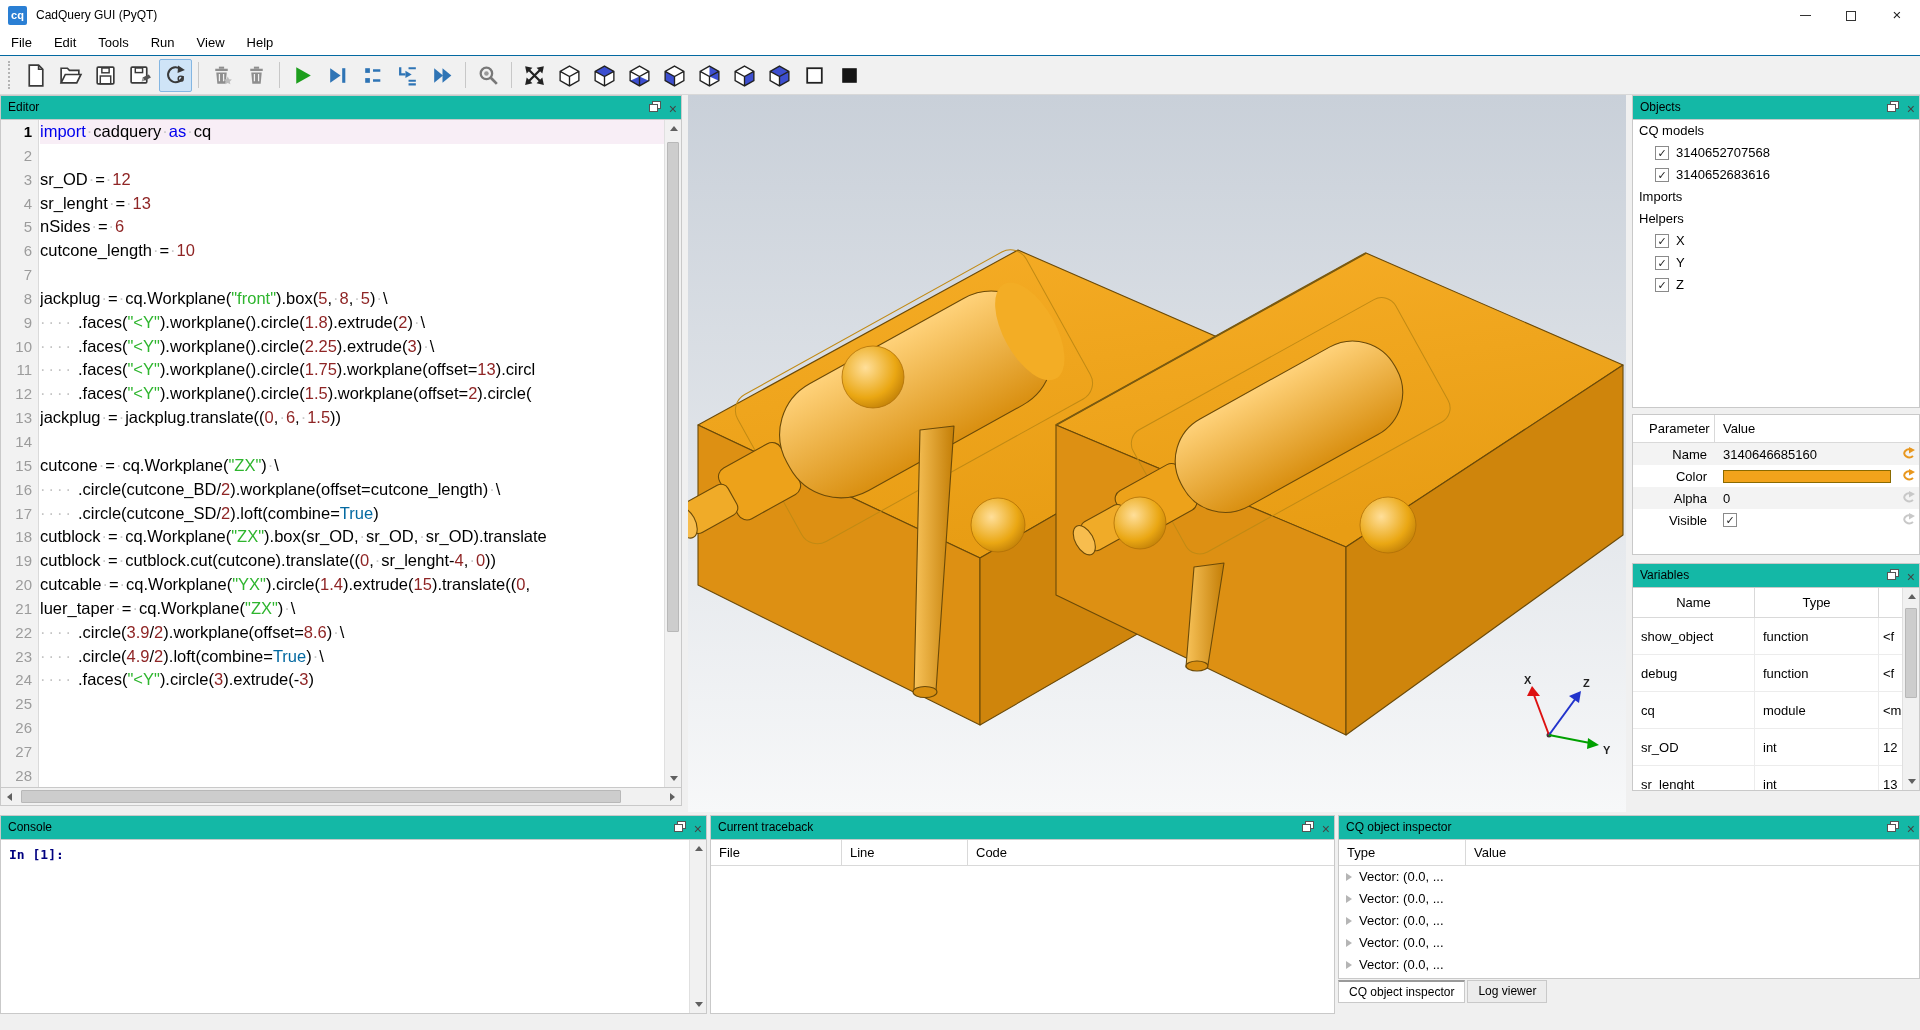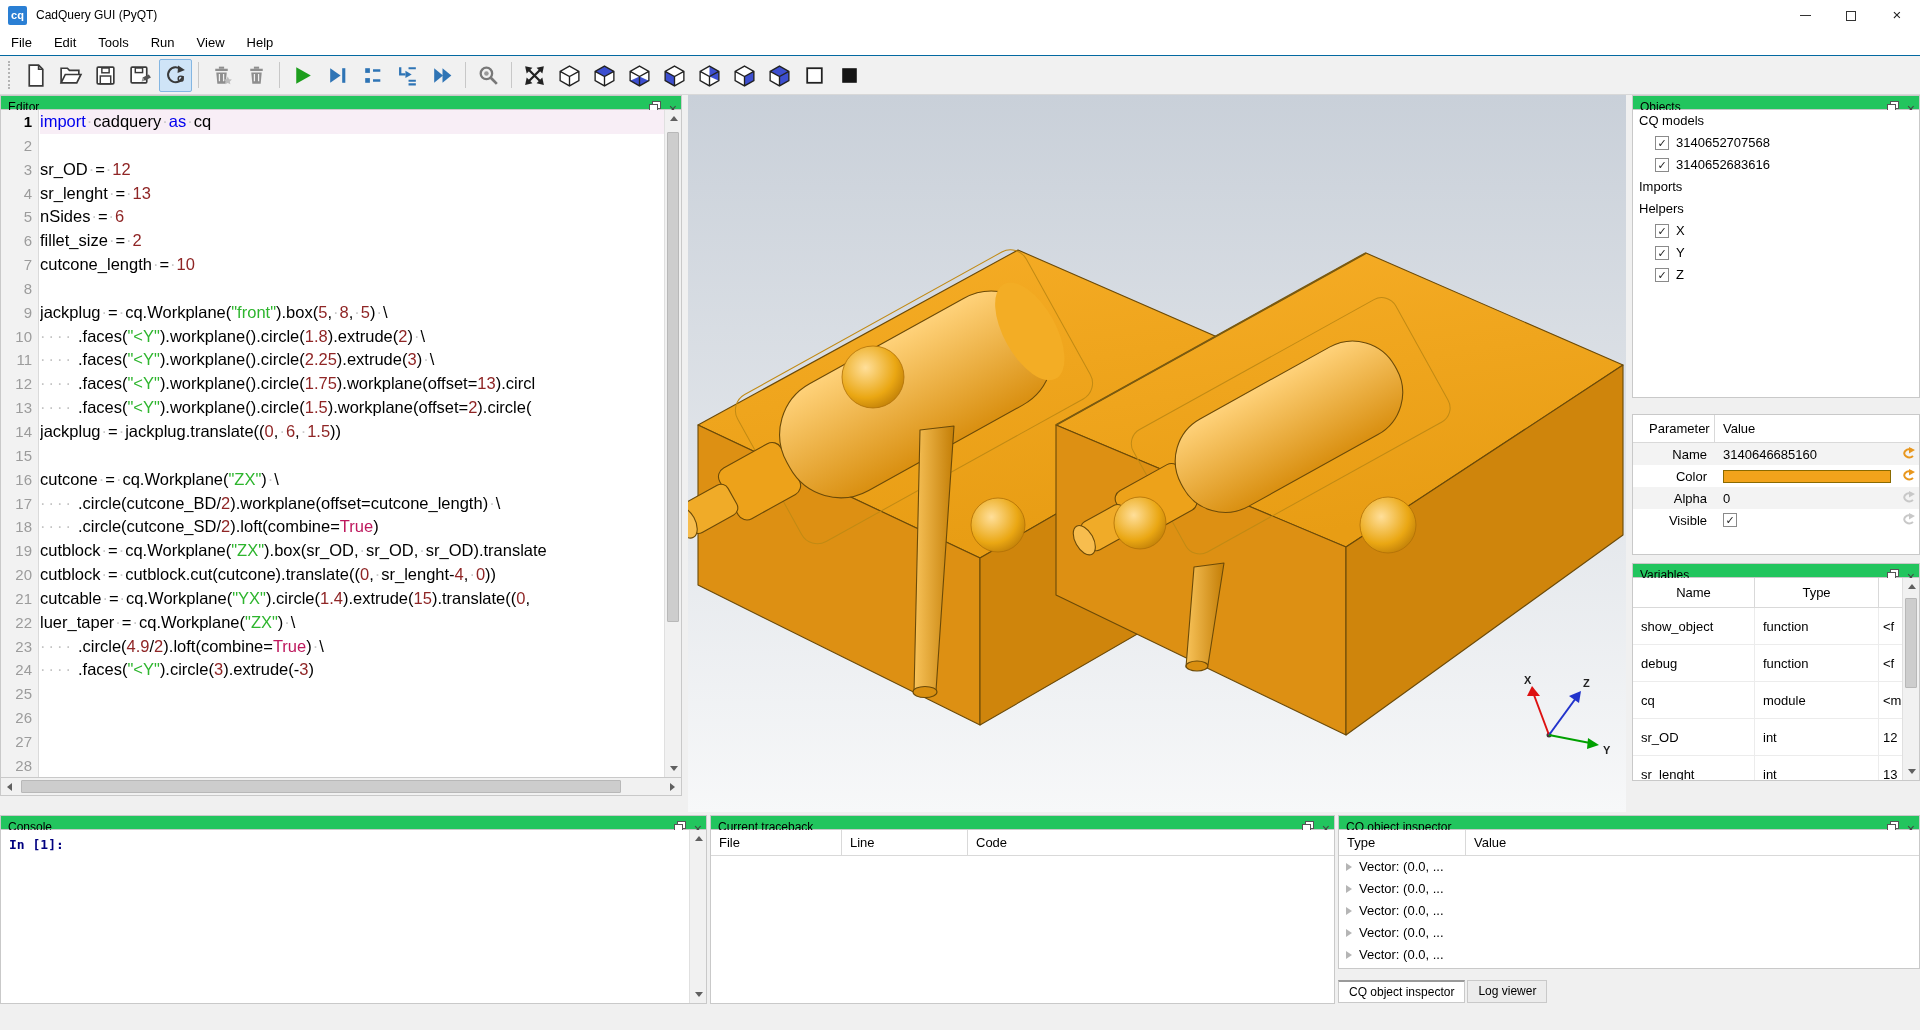--- a/index.html
+++ b/index.html
@@ -23,37 +23,37 @@
   #toolbar { left:0; top:56px; width:1920px; height:39px; background:#f1f1f1;
              border-bottom:1px solid #d8d8d8; display:flex; align-items:center; padding-left:8px; }
   #tb-handle { width:5px; height:28px; border-left:2px dotted #b4b4b4; margin-right:5px; }
   .tb-btn { width:33px; height:33px; border:1px solid transparent; border-radius:2px;
             display:flex; align-items:center; justify-content:center; margin:0 1px; }
   .tb-btn svg { width:25px; height:25px; }
   .tb-btn.active { background:#cfe4f7; border-color:#84b6e2; }
   .tb-sep { width:1px; height:26px; background:#c8c8c8; margin:0 5px; }
 
   
-  .panel-title { height:15px; background:#22c55e; border:1px solid #c9c9c9;
+  .panel-title { height:25px; background:#14b8a6; border:1px solid #c9c9c9;
                  font-size:12px; line-height:23px; padding-left:7px; position:relative; }
   .pt-icons { position:absolute; right:4px; top:0; height:25px; display:flex; align-items:center; gap:8px; }
   .pt-x { font-size:14px; color:#444; line-height:14px; }
   .panel-body { background:#fff; border:1px solid #c9c9c9; border-top:none; position:relative; overflow:hidden; }
 
   
   #editor-panel { left:0; top:95px; width:682px; height:717px; }
   #editor-body  { height:668px; }
   #gutter { position:absolute; left:0; top:0; width:38px; height:100%; background:#f2f2f2; border-right:1px solid #dadada; }
   #code-lines { position:absolute; left:39px; top:0; right:17px; height:100%; overflow:hidden; }
   .code-row { height:23.85px; line-height:23.85px; white-space:nowrap; font-size:16.5px; }
   .code-row.hl { background:#f8eef6; }
   .gut-row { height:23.85px; line-height:23.85px; font-size:15px; color:#9c9c9c; text-align:right; padding-right:6px; }
   .gut-row.hl { color:#000; font-weight:bold; }
   .tk-k { color:#0000ee; } .tk-c { color:#a0a0a0; font-style:italic; }
-  .tk-n { color:#8f2525; } .tk-s { color:#2eb52e; } .tk-b { color:#be185d; }
+  .tk-n { color:#8f2525; } .tk-s { color:#2eb52e; } .tk-b { color:#0369a1; }
   .tk-p { color:#000; }    .tk-d { color:#c9c9c9; margin:0 1px; }
   .tk-i { color:#c4c4c4; letter-spacing:3px; margin-right:4px; }
 
   
   .sb-v { position:absolute; top:0; right:0; width:17px; height:100%; background:#f1f1f1; border-left:1px solid #e0e0e0; }
   .sb-h { background:#f1f1f1; border:1px solid #c9c9c9; border-top:none; position:relative; }
   .sb-btn { position:absolute; width:17px; height:17px; display:flex; align-items:center; justify-content:center; }
   .tri-u { width:0;height:0;border-left:4px solid transparent;border-right:4px solid transparent;border-bottom:5px solid #606060; }
   .tri-d { width:0;height:0;border-left:4px solid transparent;border-right:4px solid transparent;border-top:5px solid #606060; }
   .tri-l { width:0;height:0;border-top:4px solid transparent;border-bottom:4px solid transparent;border-right:5px solid #606060; }
@@ -337,37 +337,37 @@
         <div class="gut-row">26</div>
         <div class="gut-row">27</div>
         <div class="gut-row">28</div>
       </div>
     <div id="code-lines">
         <div class="code-row hl"><span class="tk-k">import</span><span class="tk-d">·</span><span class="tk-p">cadquery</span><span class="tk-d">·</span><span class="tk-k">as</span><span class="tk-d">·</span><span class="tk-p">cq</span></div>
         <div class="code-row"></div>
         <div class="code-row"><span class="tk-p">sr_OD</span><span class="tk-d">·</span><span class="tk-p">=</span><span class="tk-d">·</span><span class="tk-n">12</span></div>
         <div class="code-row"><span class="tk-p">sr_lenght</span><span class="tk-d">·</span><span class="tk-p">=</span><span class="tk-d">·</span><span class="tk-n">13</span></div>
         <div class="code-row"><span class="tk-p">nSides</span><span class="tk-d">·</span><span class="tk-p">=</span><span class="tk-d">·</span><span class="tk-n">6</span></div>
-        <div class="code-row"><span class="tk-p">fillet_size</span><span class="tk-d">·</span><span class="tk-p">=</span><span class="tk-d">·</span><span class="tk-n">2</span></div>
         <div class="code-row"><span class="tk-p">cutcone_length</span><span class="tk-d">·</span><span class="tk-p">=</span><span class="tk-d">·</span><span class="tk-n">10</span></div>
         <div class="code-row"></div>
         <div class="code-row"><span class="tk-p">jackplug</span><span class="tk-d">·</span><span class="tk-p">=</span><span class="tk-d">·</span><span class="tk-p">cq.Workplane(</span><span class="tk-s">"front"</span><span class="tk-p">).box(</span><span class="tk-n">5</span><span class="tk-p">,</span><span class="tk-d">·</span><span class="tk-n">8</span><span class="tk-p">,</span><span class="tk-d">·</span><span class="tk-n">5</span><span class="tk-p">)</span><span class="tk-d">·</span><span class="tk-p">\</span></div>
         <div class="code-row"><span class="tk-i">····</span><span class="tk-p">.faces(</span><span class="tk-s">"&lt;Y"</span><span class="tk-p">).workplane().circle(</span><span class="tk-n">1.8</span><span class="tk-p">).extrude(</span><span class="tk-n">2</span><span class="tk-p">)</span><span class="tk-d">·</span><span class="tk-p">\</span></div>
         <div class="code-row"><span class="tk-i">····</span><span class="tk-p">.faces(</span><span class="tk-s">"&lt;Y"</span><span class="tk-p">).workplane().circle(</span><span class="tk-n">2.25</span><span class="tk-p">).extrude(</span><span class="tk-n">3</span><span class="tk-p">)</span><span class="tk-d">·</span><span class="tk-p">\</span></div>
         <div class="code-row"><span class="tk-i">····</span><span class="tk-p">.faces(</span><span class="tk-s">"&lt;Y"</span><span class="tk-p">).workplane().circle(</span><span class="tk-n">1.75</span><span class="tk-p">).workplane(offset=</span><span class="tk-n">13</span><span class="tk-p">).circl</span></div>
         <div class="code-row"><span class="tk-i">····</span><span class="tk-p">.faces(</span><span class="tk-s">"&lt;Y"</span><span class="tk-p">).workplane().circle(</span><span class="tk-n">1.5</span><span class="tk-p">).workplane(offset=</span><span class="tk-n">2</span><span class="tk-p">).circle(</span></div>
         <div class="code-row"><span class="tk-p">jackplug</span><span class="tk-d">·</span><span class="tk-p">=</span><span class="tk-d">·</span><span class="tk-p">jackplug.translate((</span><span class="tk-n">0</span><span class="tk-p">,</span><span class="tk-d">·</span><span class="tk-n">6</span><span class="tk-p">,</span><span class="tk-d">·</span><span class="tk-n">1.5</span><span class="tk-p">))</span></div>
         <div class="code-row"></div>
         <div class="code-row"><span class="tk-p">cutcone</span><span class="tk-d">·</span><span class="tk-p">=</span><span class="tk-d">·</span><span class="tk-p">cq.Workplane(</span><span class="tk-s">"ZX"</span><span class="tk-p">)</span><span class="tk-d">·</span><span class="tk-p">\</span></div>
         <div class="code-row"><span class="tk-i">····</span><span class="tk-p">.circle(cutcone_BD/</span><span class="tk-n">2</span><span class="tk-p">).workplane(offset=cutcone_length)</span><span class="tk-d">·</span><span class="tk-p">\</span></div>
         <div class="code-row"><span class="tk-i">····</span><span class="tk-p">.circle(cutcone_SD/</span><span class="tk-n">2</span><span class="tk-p">).loft(combine=</span><span class="tk-b">True</span><span class="tk-p">)</span></div>
         <div class="code-row"><span class="tk-p">cutblock</span><span class="tk-d">·</span><span class="tk-p">=</span><span class="tk-d">·</span><span class="tk-p">cq.Workplane(</span><span class="tk-s">"ZX"</span><span class="tk-p">).box(sr_OD,</span><span class="tk-d">·</span><span class="tk-p">sr_OD,</span><span class="tk-d">·</span><span class="tk-p">sr_OD).translate</span></div>
         <div class="code-row"><span class="tk-p">cutblock</span><span class="tk-d">·</span><span class="tk-p">=</span><span class="tk-d">·</span><span class="tk-p">cutblock.cut(cutcone).translate((</span><span class="tk-n">0</span><span class="tk-p">,</span><span class="tk-d">·</span><span class="tk-p">sr_lenght-</span><span class="tk-n">4</span><span class="tk-p">,</span><span class="tk-d">·</span><span class="tk-n">0</span><span class="tk-p">))</span></div>
         <div class="code-row"><span class="tk-p">cutcable</span><span class="tk-d">·</span><span class="tk-p">=</span><span class="tk-d">·</span><span class="tk-p">cq.Workplane(</span><span class="tk-s">"YX"</span><span class="tk-p">).circle(</span><span class="tk-n">1.4</span><span class="tk-p">).extrude(</span><span class="tk-n">15</span><span class="tk-p">).translate((</span><span class="tk-n">0</span><span class="tk-p">,</span></div>
         <div class="code-row"><span class="tk-p">luer_taper</span><span class="tk-d">·</span><span class="tk-p">=</span><span class="tk-d">·</span><span class="tk-p">cq.Workplane(</span><span class="tk-s">"ZX"</span><span class="tk-p">)</span><span class="tk-d">·</span><span class="tk-p">\</span></div>
+        <div class="code-row"><span class="tk-i">····</span><span class="tk-p">.circle(</span><span class="tk-n">3.9</span><span class="tk-p">/</span><span class="tk-n">2</span><span class="tk-p">).workplane(offset=</span><span class="tk-n">8.6</span><span class="tk-p">)</span><span class="tk-d">·</span><span class="tk-p">\</span></div>
         <div class="code-row"><span class="tk-i">····</span><span class="tk-p">.circle(</span><span class="tk-n">4.9</span><span class="tk-p">/</span><span class="tk-n">2</span><span class="tk-p">).loft(combine=</span><span class="tk-b">True</span><span class="tk-p">)</span><span class="tk-d">·</span><span class="tk-p">\</span></div>
         <div class="code-row"><span class="tk-i">····</span><span class="tk-p">.faces(</span><span class="tk-s">"&lt;Y"</span><span class="tk-p">).circle(</span><span class="tk-n">3</span><span class="tk-p">).extrude(-</span><span class="tk-n">3</span><span class="tk-p">)</span></div>
       </div>
     <div class="sb-v">
       <div class="sb-btn" style="top:0;">
           <span class="tri-u"></span>
         </div>
       <div class="sb-btn" style="bottom:0;">
           <span class="tri-d"></span>
         </div>

